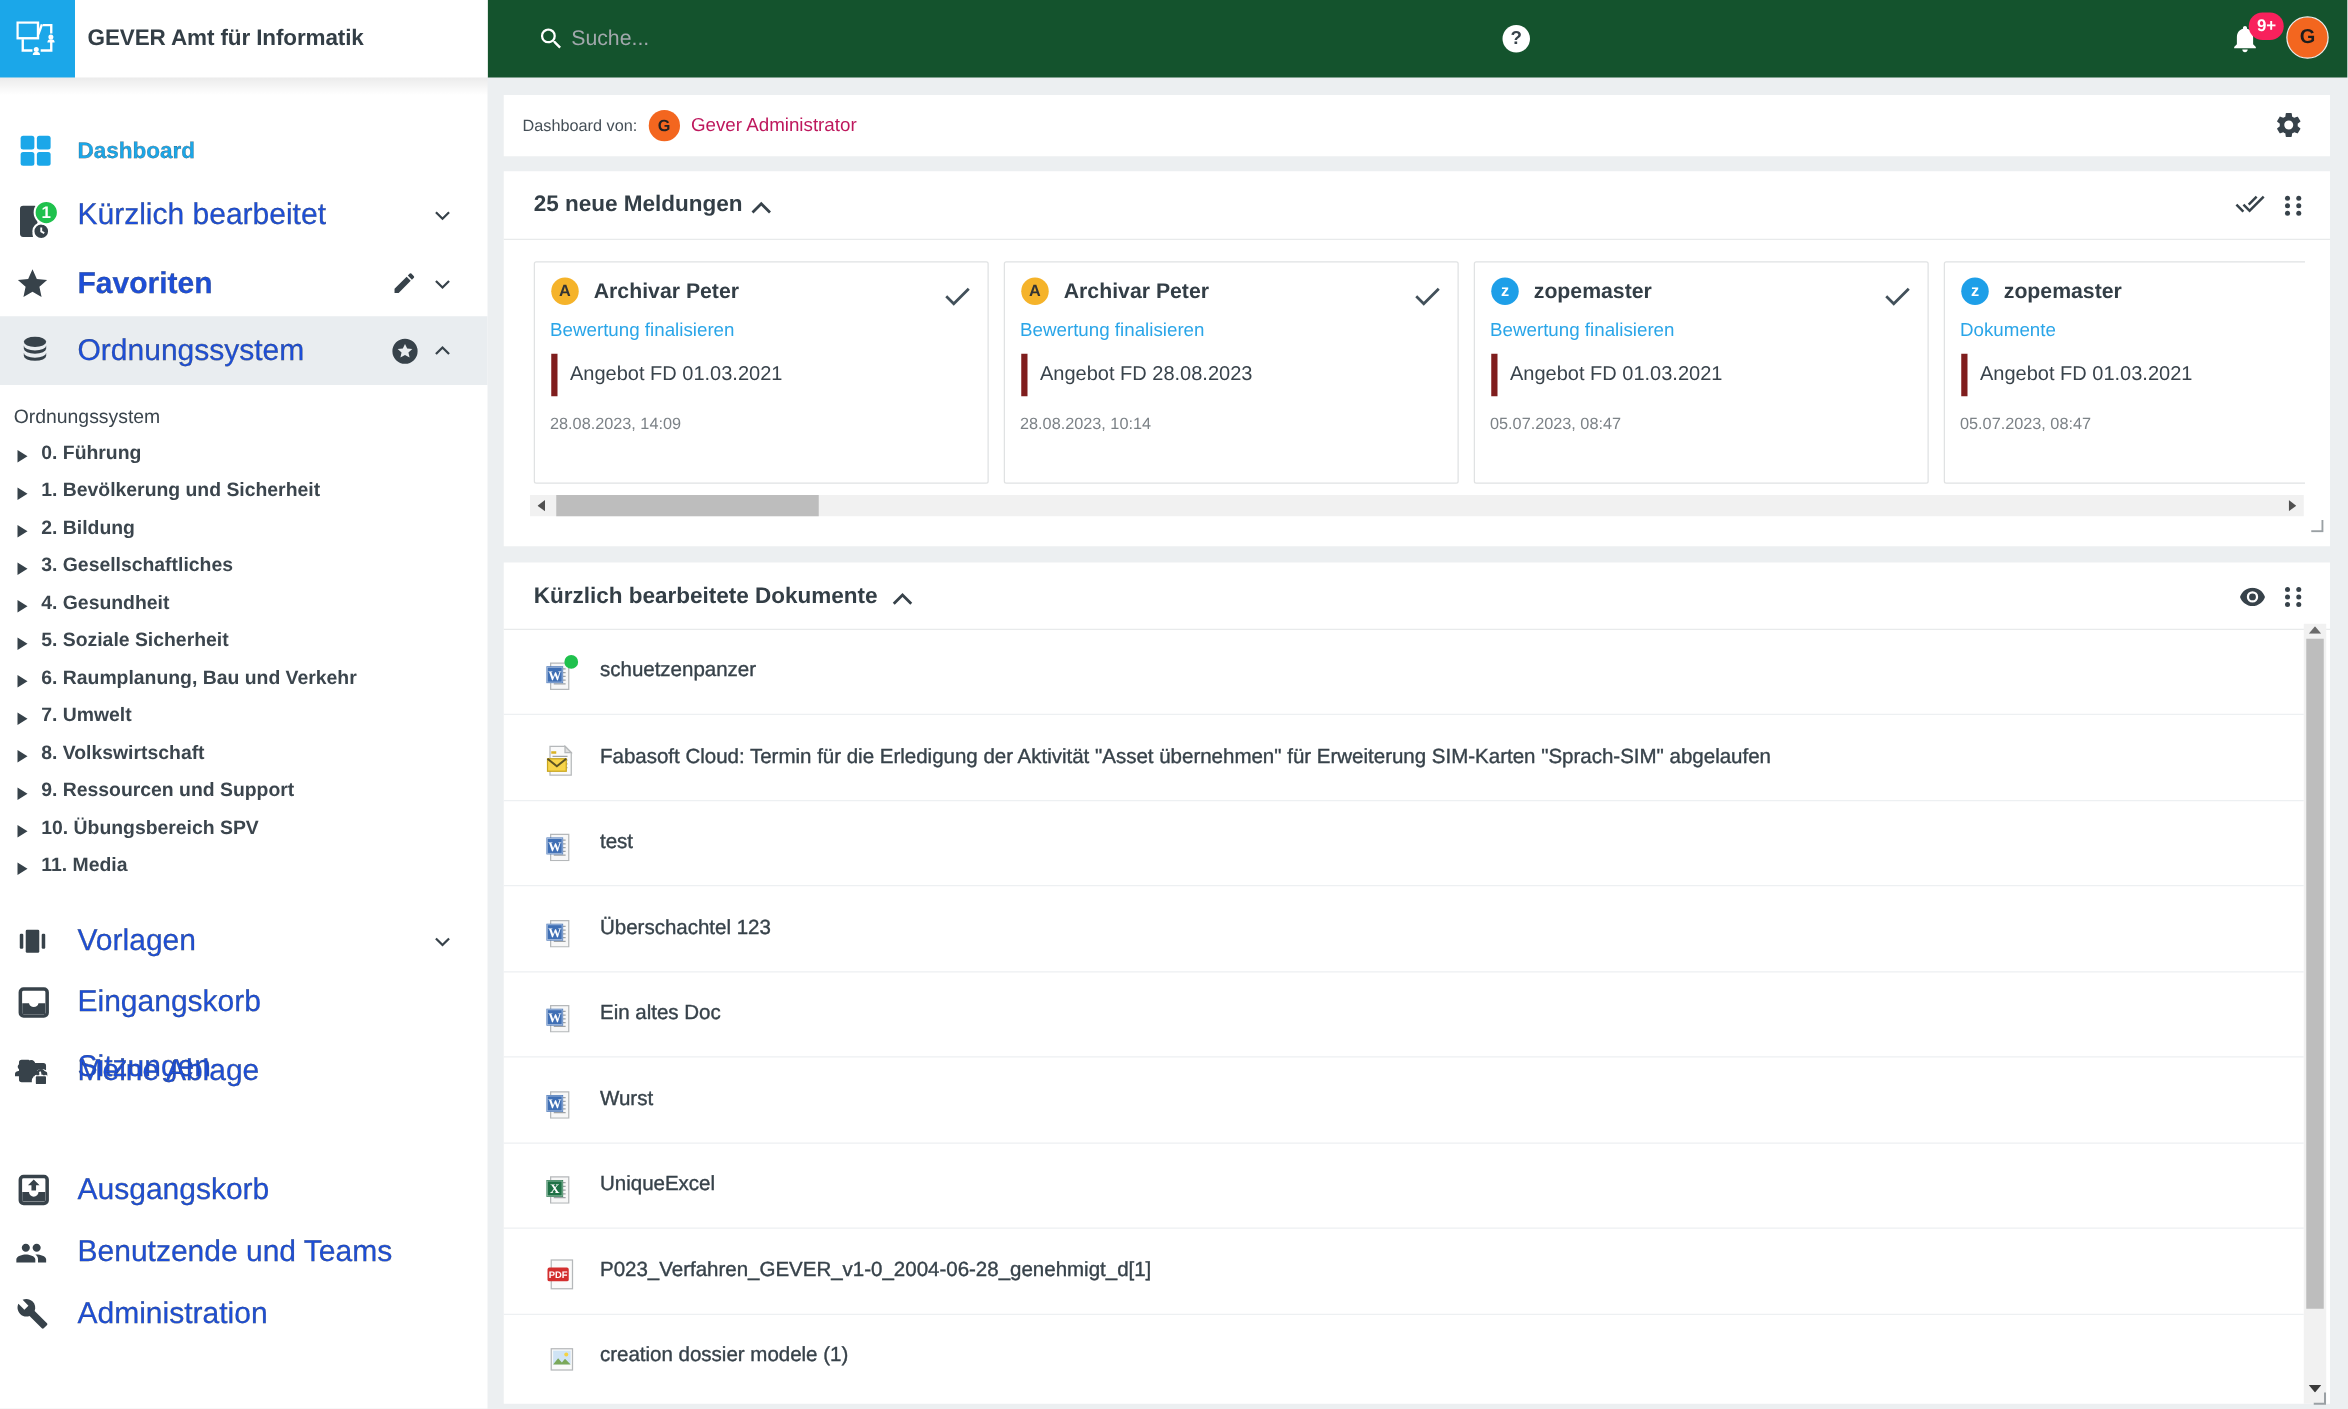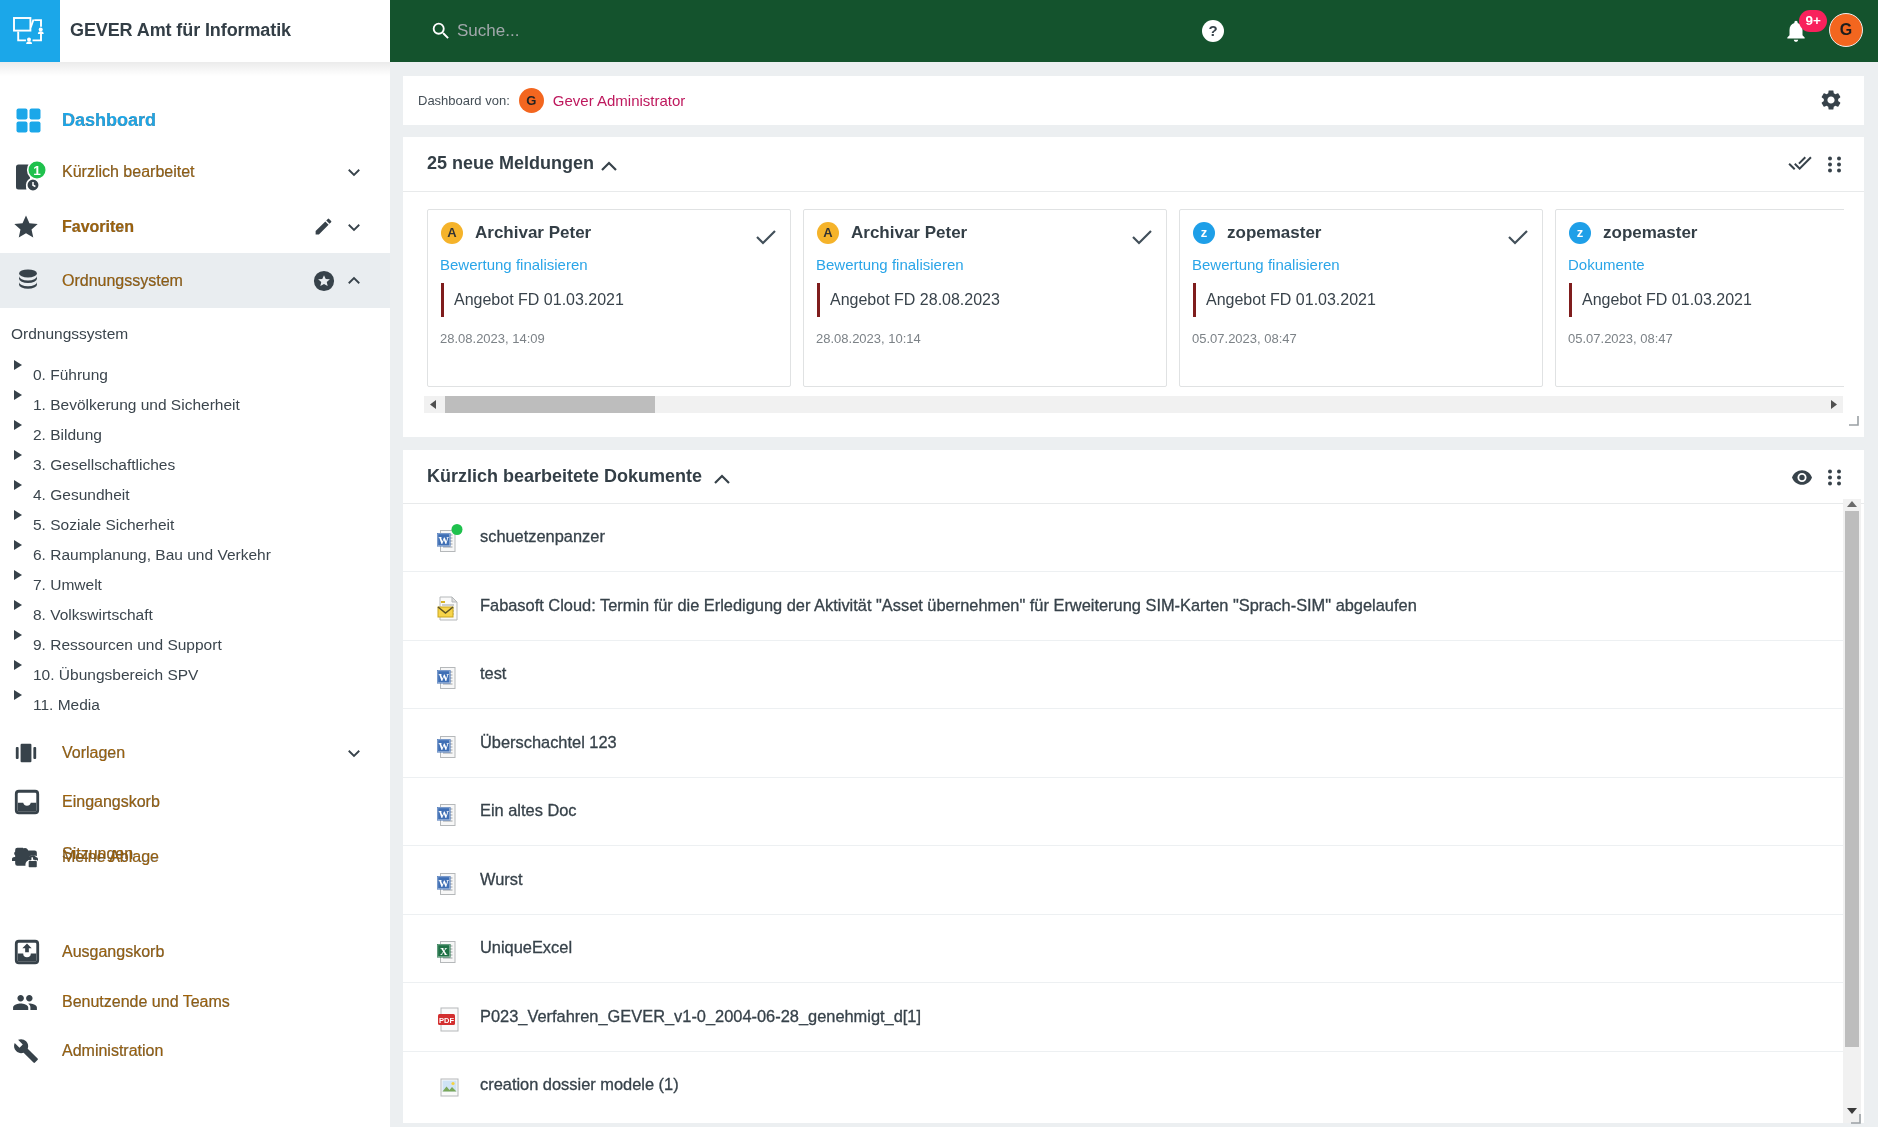--- a/index.html
+++ b/index.html
@@ -19,34 +19,34 @@
 
 
 #sidebar{left:0;top:0;width:390px;height:1127px;background:#fff;}
 #sbheader{left:0;top:0;width:390px;height:62px;background:#fff;}
 #logo{left:0;top:0;width:60px;height:62px;background:#1ba7e9;}
 #logo svg{position:absolute;left:13px;top:17px;}
 #sbtitle{left:70px;top:20px;font-size:18px;letter-spacing:-0.1px;font-weight:bold;color:#333e46;}
 #sbshadow{left:0;top:62px;width:390px;height:14px;background:linear-gradient(#00000014,#00000000);}
 .mrow{position:absolute;left:0;width:390px;display:flex;align-items:center;}
 .mrow .mic{position:absolute;left:15px;width:26px;height:26px;display:flex;align-items:center;justify-content:center;}
-.mrow .mtxt{position:absolute;left:62px;font-size:16px;color:#a16207;-webkit-text-stroke:0.2px #37424a;}
+.mrow .mtxt{position:absolute;left:62px;font-size:24px;color:#1d4ed8;-webkit-text-stroke:0.2px #37424a;}
 .mrow .rt1{position:absolute;left:313px;width:22px;height:22px;}
 .mrow .rt2{position:absolute;left:345px;width:18px;height:18px;}
 #row-dash{top:95px;height:51px;}
 #row-dash .mtxt{color:#1ba7e9;font-weight:bold;font-size:18px;}
 #row-kurz{top:146px;height:52px;}
 #row-fav{top:201px;height:52px;font-weight:bold;}
 #row-ord{top:253px;height:55px;background:#e9edf0;}
 
 #tree{left:0;top:308px;width:390px;}
 #treelabel{position:absolute;left:11px;top:17px;font-size:15.5px;color:#3b454d;}
 .titem{position:absolute;left:0;height:30px;width:390px;}
 .titem .tri{position:absolute;left:14px;top:9px;width:0;height:0;border-left:8px solid #37424a;border-top:5.5px solid transparent;border-bottom:5.5px solid transparent;}
-.titem .ttxt{position:absolute;left:33px;top:15px;font-size:15.5px;color:#3b454d;}
+.titem .ttxt{position:absolute;left:33px;top:3px;font-size:15.5px;color:#3b454d;font-weight:bold;}
 
 #row-vorl{top:728px;height:50px;text-decoration:underline;}
 #row-eing{top:777px;height:50px;}
 #row-sitz{top:828px;height:52px;}
 #row-mein{top:831px;height:51px;text-align:right;}
 #row-ausg{top:927px;height:50px;}
 #row-benu{top:977px;height:50px;}
 #row-admi{top:1026px;height:50px;}
 
 
@@ -65,21 +65,21 @@
 .pline{position:absolute;left:0;width:100%;height:1px;background:#e8eaeb;}
 .hic1{position:absolute;}
 .hic2{position:absolute;left:1424px;top:19px;}
 
 
 .card{position:absolute;top:72px;width:364px;height:178px;background:#fff;border:1px solid #e0e2e3;border-radius:2px;}
 .card .cav{position:absolute;left:13px;top:12px;width:22px;height:22px;border-radius:50%;font-weight:bold;text-align:center;line-height:22px;}
 .card .cname{position:absolute;left:47px;top:13px;font-size:17px;font-weight:bold;color:#333e46;}
 .card .chk{position:absolute;left:327px;top:18px;}
 .card .clink{position:absolute;left:12px;top:46px;font-size:15px;color:#2aa5e8;}
-.card .quote{position:absolute;left:13px;top:73px;border-left:3px solid #7f1d1d;padding-left:10px;height:34px;display:flex;align-items:center;font-size:16px;color:#39434b;}
+.card .quote{position:absolute;left:13px;top:73px;border-left:5px solid #7f1d1d;padding-left:10px;height:34px;display:flex;align-items:center;font-size:16px;color:#39434b;}
 .card .cdate{position:absolute;left:12px;top:121px;font-size:13px;color:#7c8287;}
 .av-y{background:#f5b32a;color:#333;font-size:13px;}
 .av-b{background:#1e9fe8;color:#fff;font-size:13px;}
 #cardclip{position:absolute;left:0;top:0;width:1441px;height:300px;overflow:hidden;}
 
 
 #hsb{position:absolute;left:21px;top:259px;width:1419px;height:17px;background:#f1f1f1;}
 #hsb .thumb{position:absolute;left:21px;top:0;width:210px;height:17px;background:#bdbdbd;}
 #resize1{left:1444px;top:277px;}
 #resize2{left:1446px;top:662px;}

